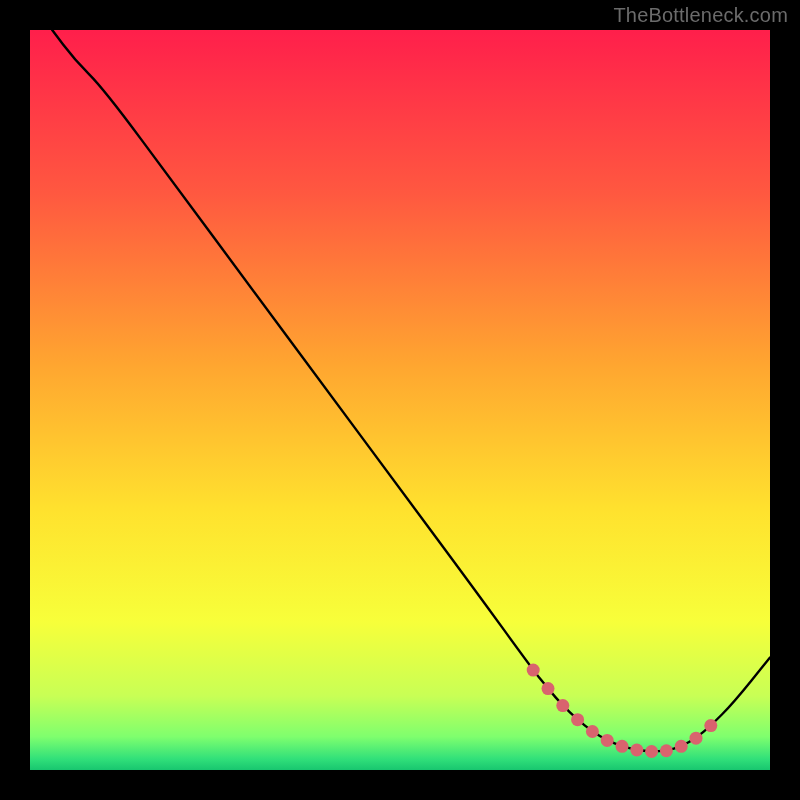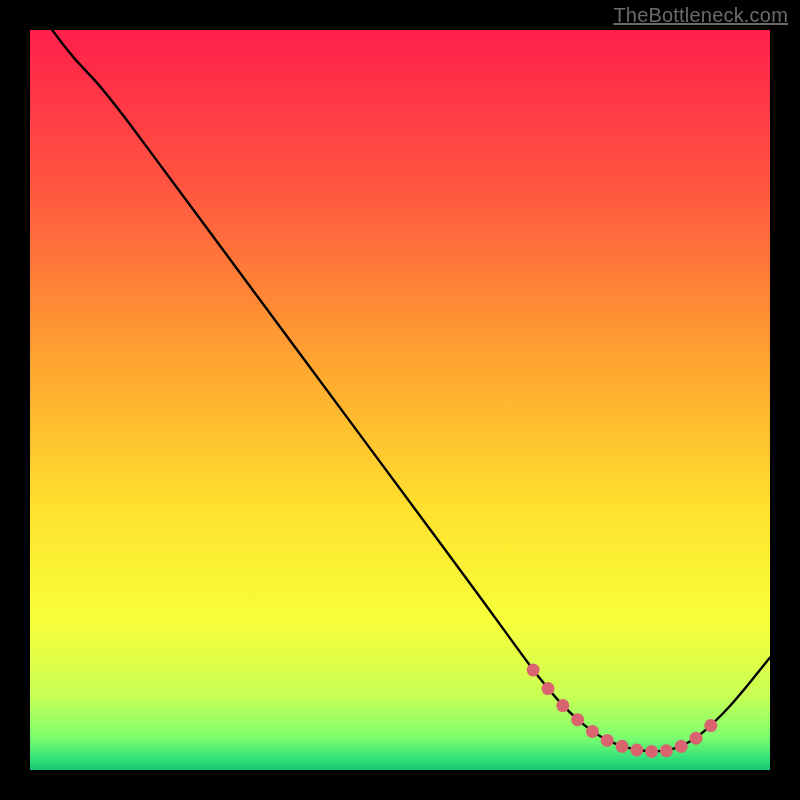--- a/index.html
+++ b/index.html
@@ -19,21 +19,20 @@
   }
   .watermark {
     position: absolute;
     top: 4px;
     right: 12px;
     color: #6b6b6b;
     font-size: 20px;
     font-weight: 500;
     letter-spacing: 0.2px;
     user-select: none;
-    text-decoration: underline;
   }
   svg.chart { display: block; }
 </style>
 </head>
 <body>
 
 <div class="stage">
   <div class="watermark">TheBottleneck.com</div>
 
   <svg class="chart" width="800" height="800" viewBox="0 0 800 800">

